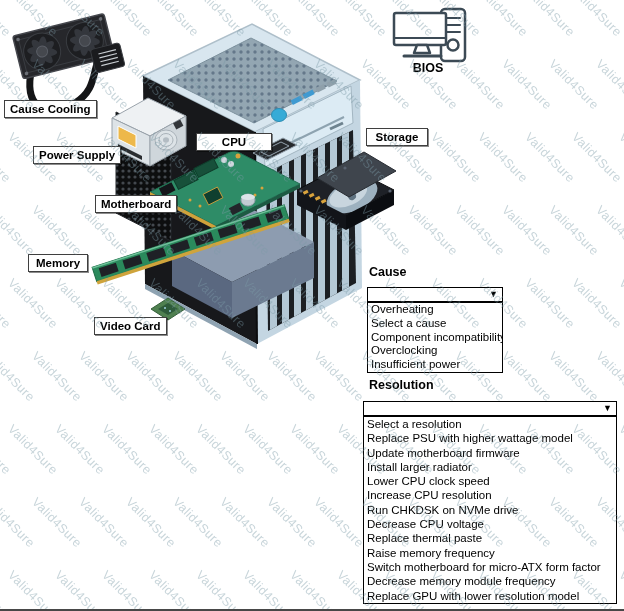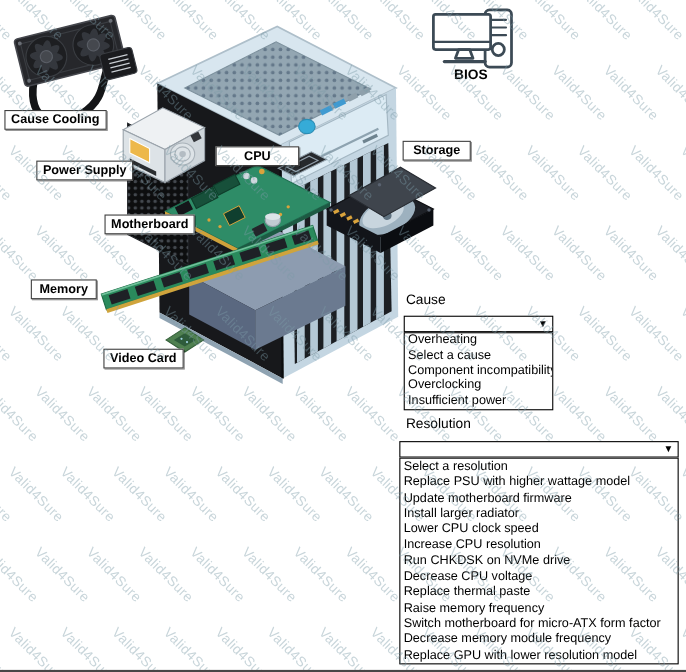--- a/index.html
+++ b/index.html
@@ -12,21 +12,21 @@
   .tag{
     position:absolute;z-index:20;background:#ffffff;border:1px solid #3f3f3f;
     box-shadow:1px 1px 0 rgba(0,0,0,.45);
     font-weight:bold;font-size:11.5px;line-height:14px;padding:1px 5px;
     white-space:nowrap;text-align:center;
   }
   .bios-caption{
     position:absolute;z-index:20;left:377px;top:61px;width:102px;text-align:center;
     font-weight:bold;font-size:12.5px;line-height:15px;
   }
-  .heading{position:absolute;z-index:20;font-weight:normal;font-size:12.5px}
+  .heading{position:absolute;z-index:20;font-weight:bold;font-size:12.5px}
   .select-box{
     position:absolute;z-index:20;background:#fff;border:1px solid #000;box-sizing:border-box;
   }
   .arrow{position:absolute;right:4px;top:1px;font-size:9px;line-height:11px}
   .dropdown-list{
     position:absolute;z-index:20;background:#fff;border:1px solid #000;box-sizing:border-box;
     overflow:hidden;
   }
   .opt{font-size:11.5px;white-space:nowrap;overflow:hidden;padding-left:3px}
   .cause-list .opt{height:13.8px;line-height:13.6px}

